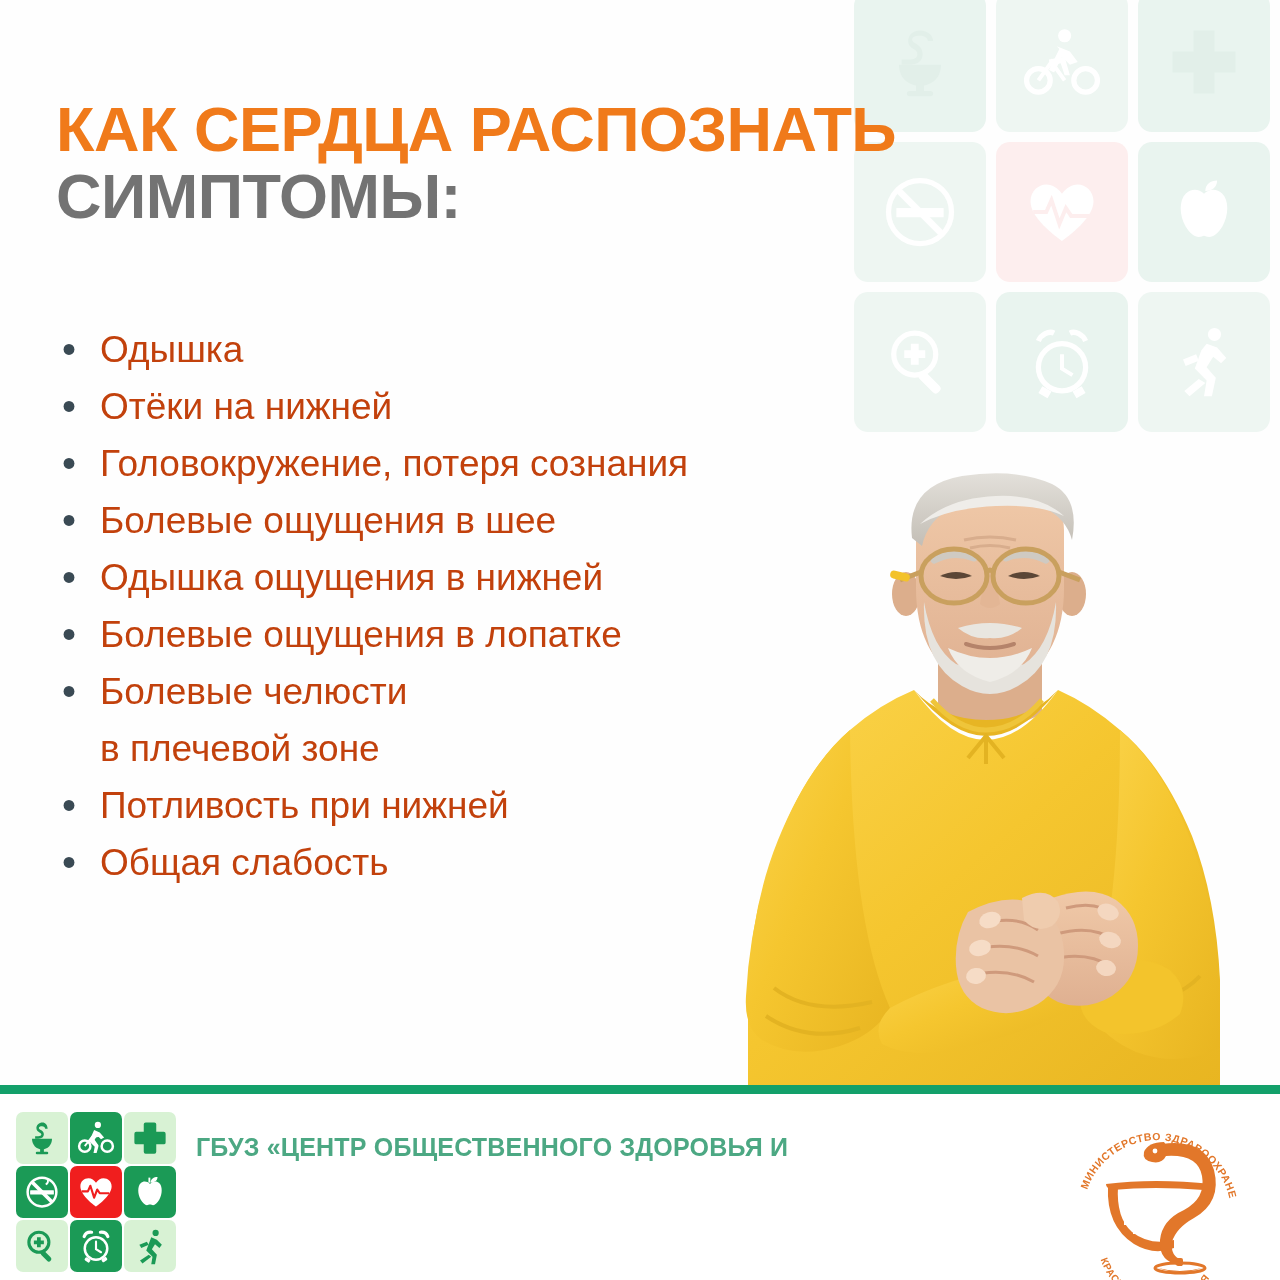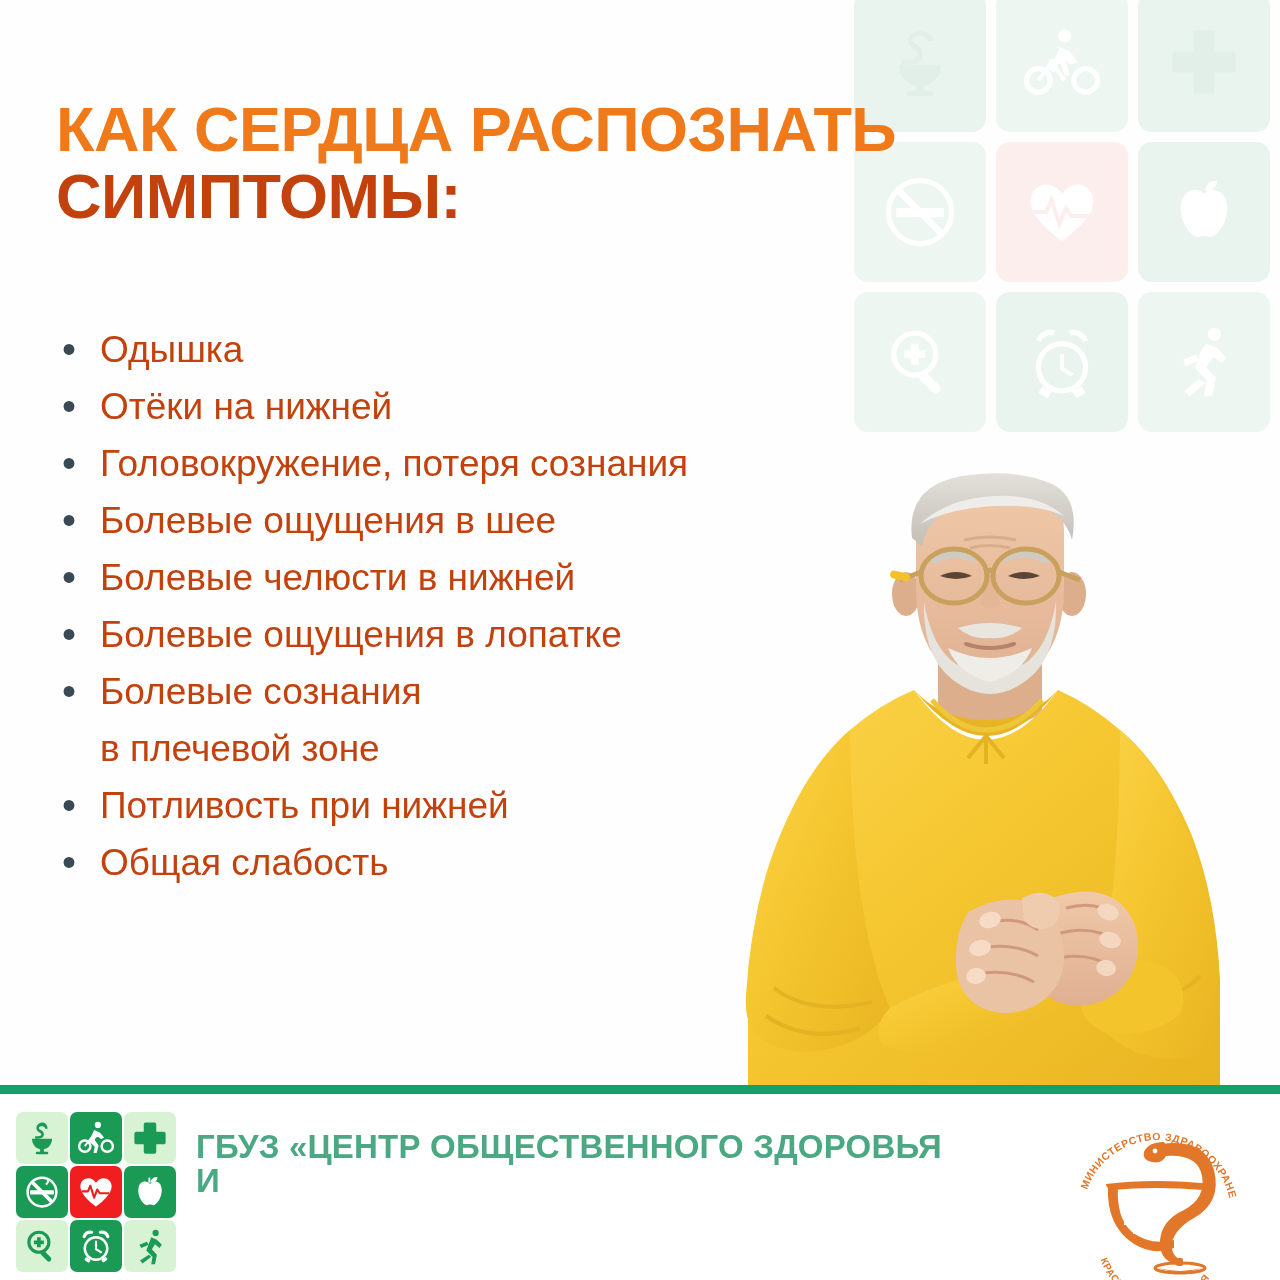--- a/index.html
+++ b/index.html
@@ -27,21 +27,21 @@
   .wm-ic-dark{fill:#e2efe9;}
   .wm-ic-white{fill:#ffffff;}
 
   
   .headline{position:absolute;left:56px;top:96px;z-index:3;}
   .hl-line{
     font-weight:700;font-size:63px;line-height:67px;
     letter-spacing:-0.5px;white-space:nowrap;
   }
   .hl-orange{color:#F07A1A;}
-  .hl-green{color:#c2410c;}
+  .hl-green{color:#737373;}
 
   
   .symptoms{position:absolute;left:56px;top:322px;z-index:3;width:900px;}
   .sym-row{display:flex;align-items:flex-start;margin-bottom:2px;}
   .sym-bullet{
     flex:0 0 auto;width:38px;font-size:40px;line-height:55px;
     color:#3A4A54;text-align:left;padding-left:6px;
   }
   .sym-text{
     flex:1 1 auto;color:#c2410c;font-size:37px;line-height:55px;
@@ -71,21 +71,21 @@
   .fg-tile{display:flex;align-items:center;justify-content:center;border-radius:7px;}
   .fg-tile svg{width:40px;height:40px;}
   .fg-light{background:#d8f2d4;}
   .fg-dark{background:#1B9A56;}
   .fg-red{background:#F01E1E;}
   .ic-green{fill:#1B9A56;}
   .ic-white{fill:#ffffff;}
 
   .footer-title{
     position:absolute;left:196px;top:36px;width:760px;
-    color:#4CA883;font-weight:700;font-size:33px;line-height:34px;
+    color:#4CA883;font-weight:700;font-size:25px;line-height:34px;
     letter-spacing:0.2px;
   }
   .footer-title .fl{display:block;}
 
   .minlogo{position:absolute;right:28px;top:4px;width:190px;height:182px;}
   .minlogo svg{width:190px;height:182px;display:block;}
 </style>
 </head>
 <body>
 
@@ -195,29 +195,29 @@
     <div class="sym-row">
       <span class="sym-bullet">•</span>
       <span class="sym-text">Головокружение, потеря сознания</span>
     </div>
     <div class="sym-row">
       <span class="sym-bullet">•</span>
       <span class="sym-text">Болевые ощущения в шее</span>
     </div>
     <div class="sym-row">
       <span class="sym-bullet">•</span>
-      <span class="sym-text">Болевые челюсти в нижней</span>
+      <span class="sym-text">Одышка ощущения в нижней</span>
     </div>
     <div class="sym-row">
       <span class="sym-bullet">•</span>
       <span class="sym-text">Болевые ощущения в лопатке</span>
     </div>
     <div class="sym-row">
       <span class="sym-bullet">•</span>
-      <span class="sym-text">Болевые сознания</span>
+      <span class="sym-text">Болевые челюсти</span>
     </div>
     <div class="sym-row nobullet">
       <span class="sym-bullet">•</span>
       <span class="sym-text">в плечевой зоне</span>
     </div>
     <div class="sym-row">
       <span class="sym-bullet">•</span>
       <span class="sym-text">Потливость при нижней</span>
     </div>
     <div class="sym-row">

